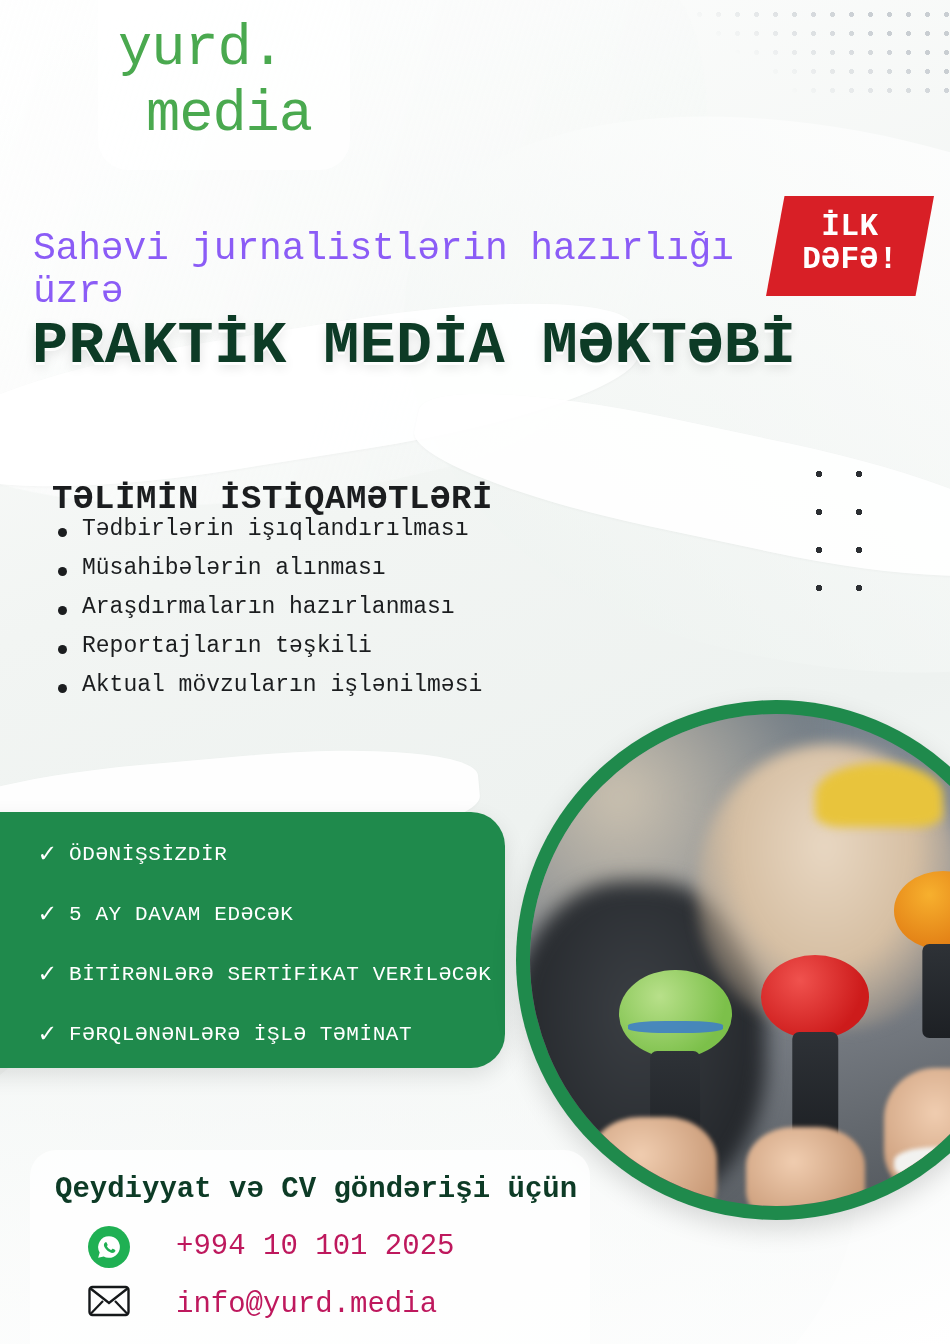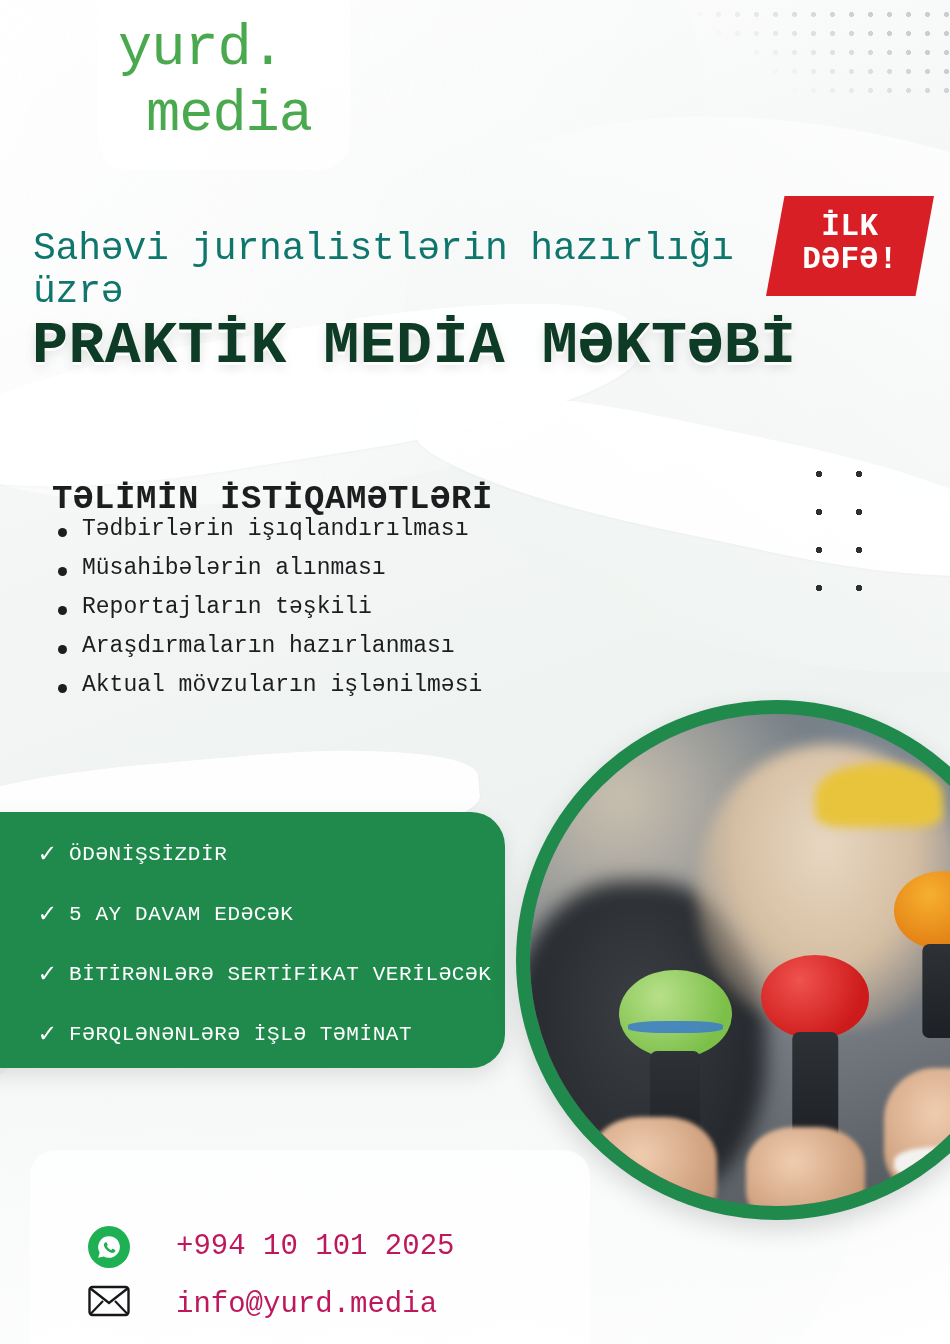--- a/index.html
+++ b/index.html
@@ -112,21 +112,21 @@
     margin-top: 12px;
   }
 
   
   .subhead {
     position: absolute;
     left: 33px;
     top: 227px;
     width: 740px;
     font-size: 38px;
-    color: #0f766e;
+    color: #8b5cf6;
     font-weight: 400;
     letter-spacing: -0.2px;
   }
   .headline {
     position: absolute;
     left: 32px;
     top: 312px;
     width: 890px;
     font-size: 60px;
     font-weight: 700;
@@ -374,22 +374,22 @@
 
   <div class="badge">
     <div>İLK</div>
     <div>DƏFƏ!</div>
   </div>
 
   <div class="dir-title">TƏLİMİN İSTİQAMƏTLƏRİ</div>
   <ul class="dir-list">
     <li>Tədbirlərin işıqlandırılması</li>
     <li>Müsahibələrin alınması</li>
+    <li>Araşdırmaların hazırlanması</li>
     <li>Reportajların təşkili</li>
-    <li>Araşdırmaların hazırlanması</li>
     <li>Aktual mövzuların işlənilməsi</li>
   </ul>
 
   <div class="benefits">
     <div class="benefit-row b0">
       <span class="tick">✓</span><span>ÖDƏNİŞSİZDİR</span>
     </div>
     <div class="benefit-row b1">
       <span class="tick">✓</span><span>5 AY DAVAM EDƏCƏK</span>
     </div>
@@ -424,20 +424,21 @@
       </div>
 
       <div class="hand hand-a"></div>
       <div class="hand hand-b"></div>
       <div class="hand hand-c"></div>
       <div class="wrist-band"></div>
     </div>
   </div>
 
   <div class="contact-card"></div>
+  <div class="contact-title">Qeydiyyat və CV göndərişi üçün</div>
 
   <div class="contact-row c0">
     <span class="ic wa">
       <svg width="26" height="26" viewBox="0 0 24 24" aria-hidden="true">
         <path fill="#ffffff" d="M12 2a10 10 0 0 0-8.6 15.1L2 22l5.1-1.3A10 10 0 1 0 12 2zm5.5 14.2c-.2.6-1.2 1.2-1.7 1.2-.5.1-1 .1-1.6-.1-.4-.1-.9-.3-1.5-.6-2.6-1.1-4.3-3.8-4.4-4-.1-.2-1-1.4-1-2.6s.6-1.8.9-2.1c.2-.2.5-.3.6-.3h.5c.2 0 .4 0 .6.4l.8 1.9c.1.2 0 .4-.1.5l-.3.4c-.1.1-.3.3-.1.6.2.3.7 1.2 1.5 1.9 1 .9 1.8 1.1 2.1 1.3.2.1.4.1.5-.1l.7-.8c.2-.2.4-.2.6-.1l1.8.9c.2.1.4.2.4.3.1.2.1.7-.1 1.3z"></path>
       </svg>
     </span>
     <span class="txt">+994 10 101 2025</span>
   </div>
 

